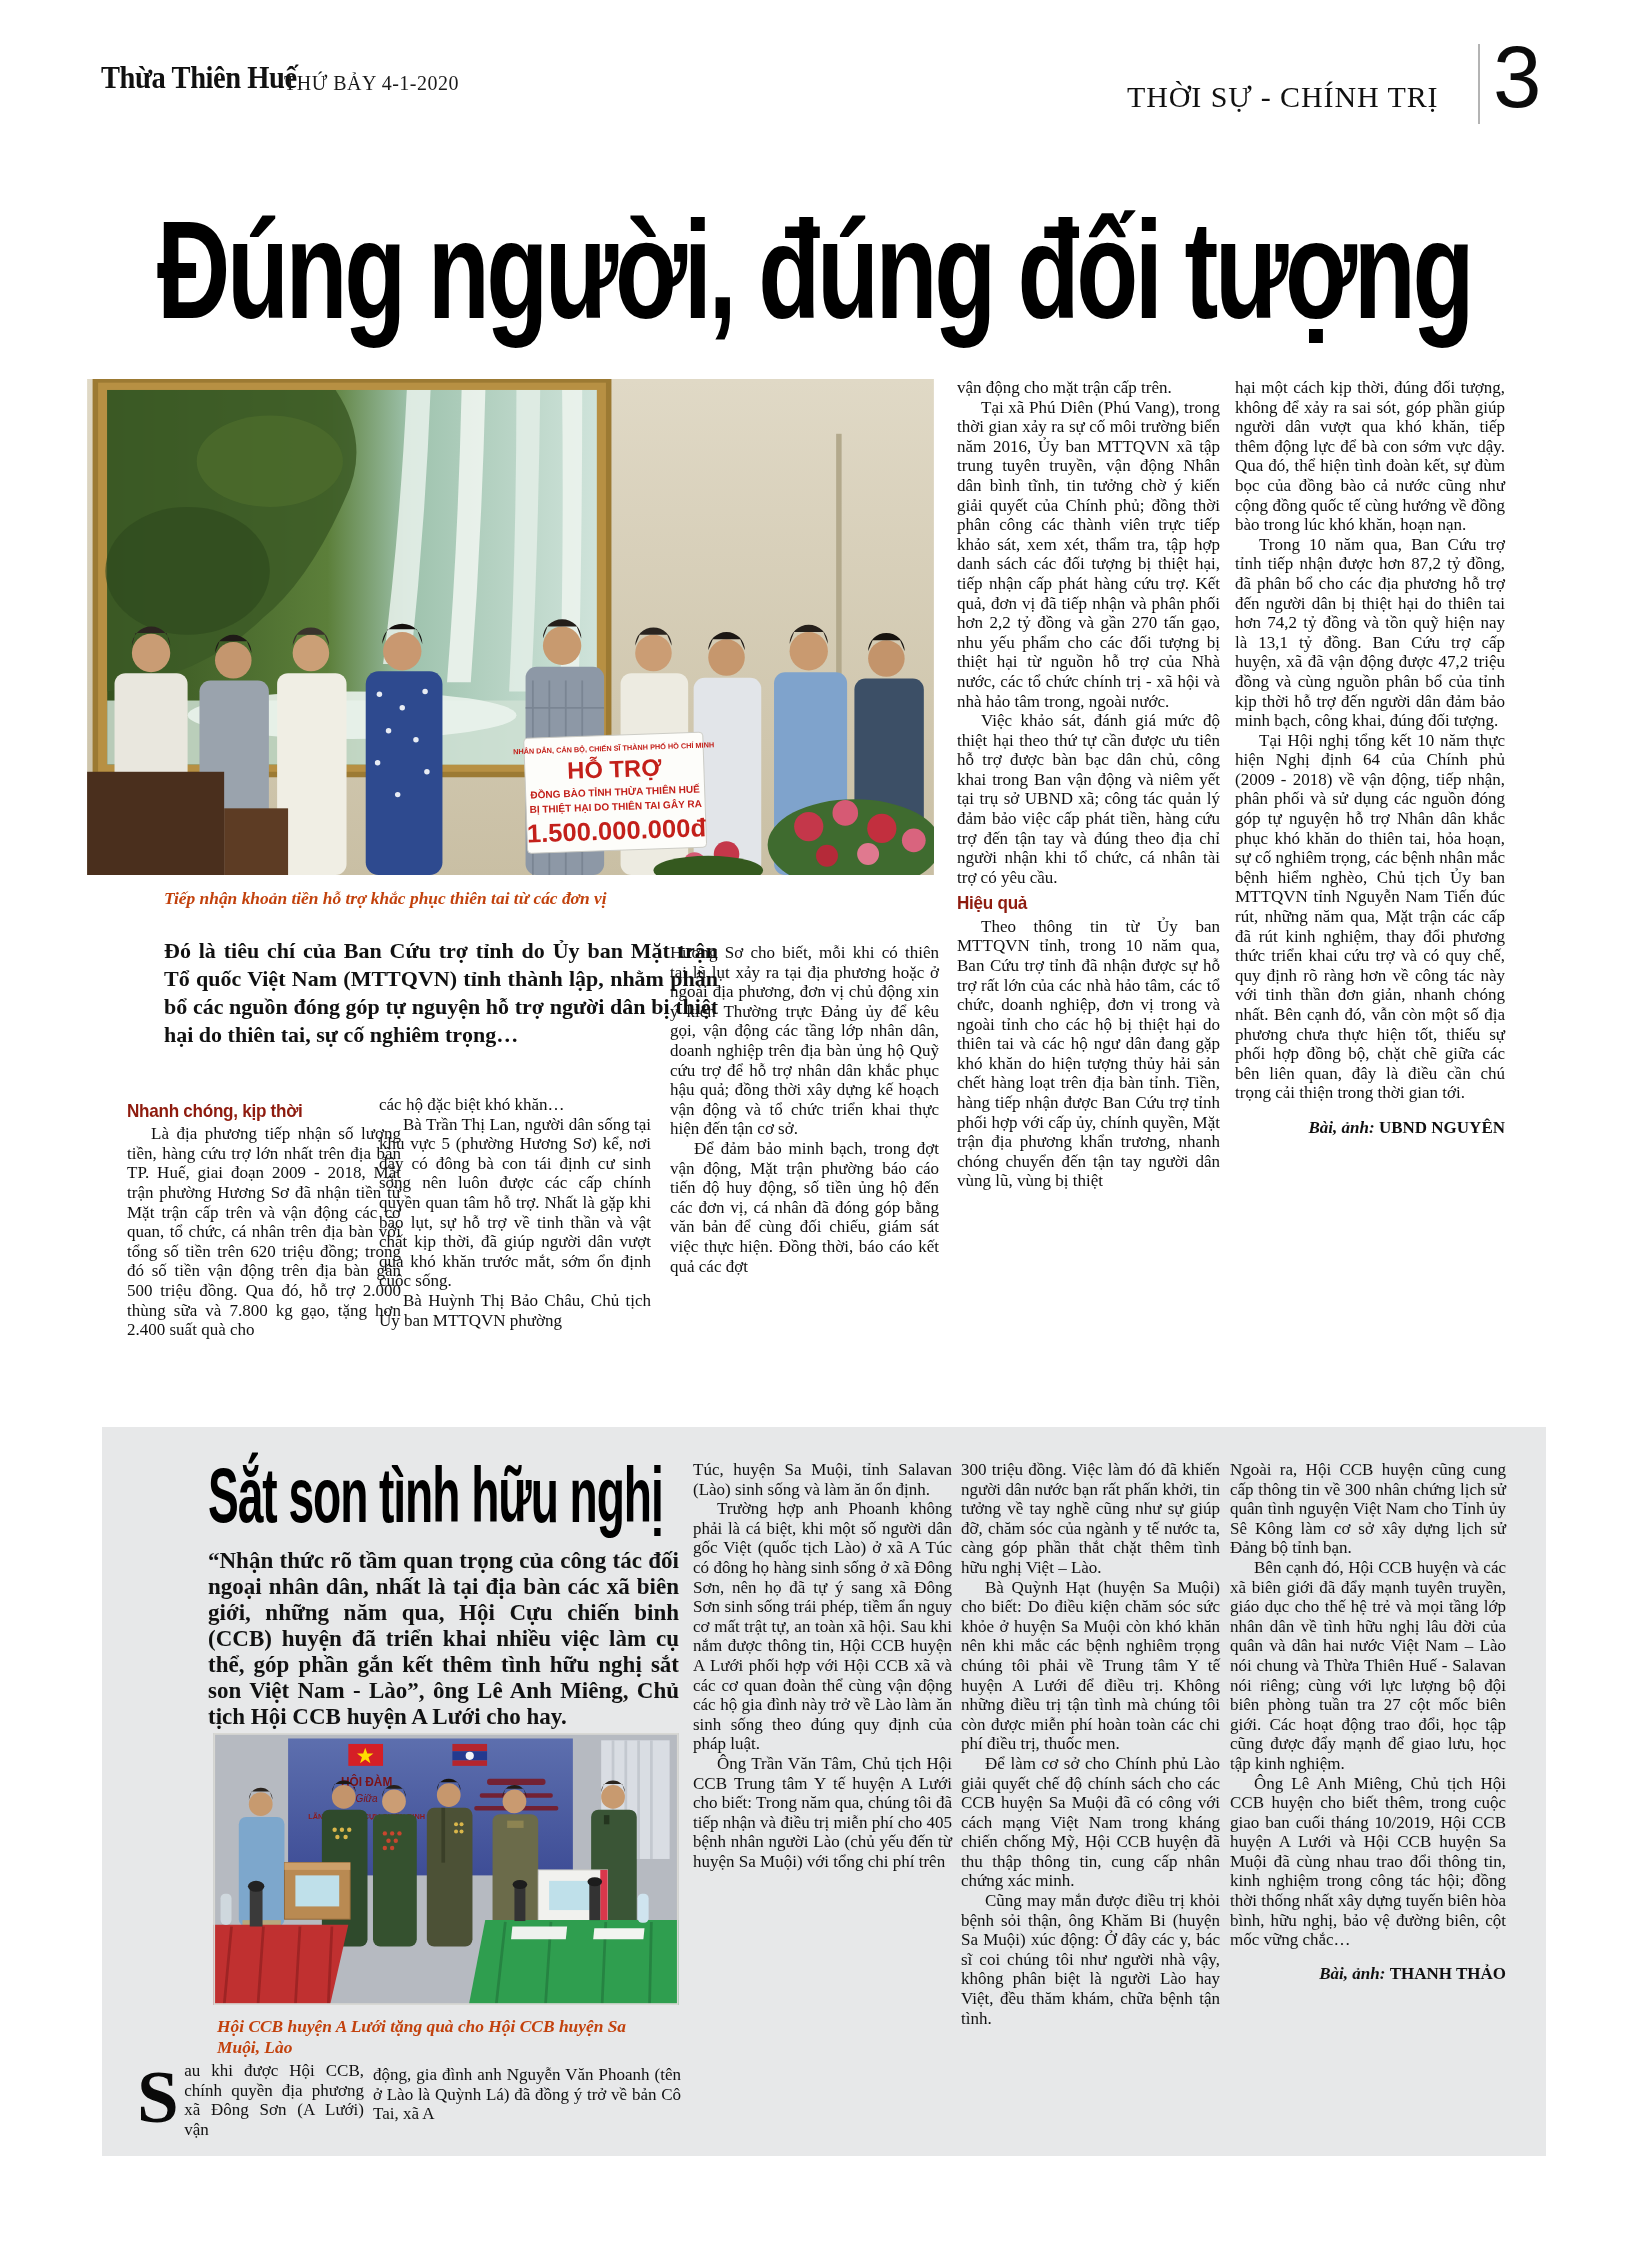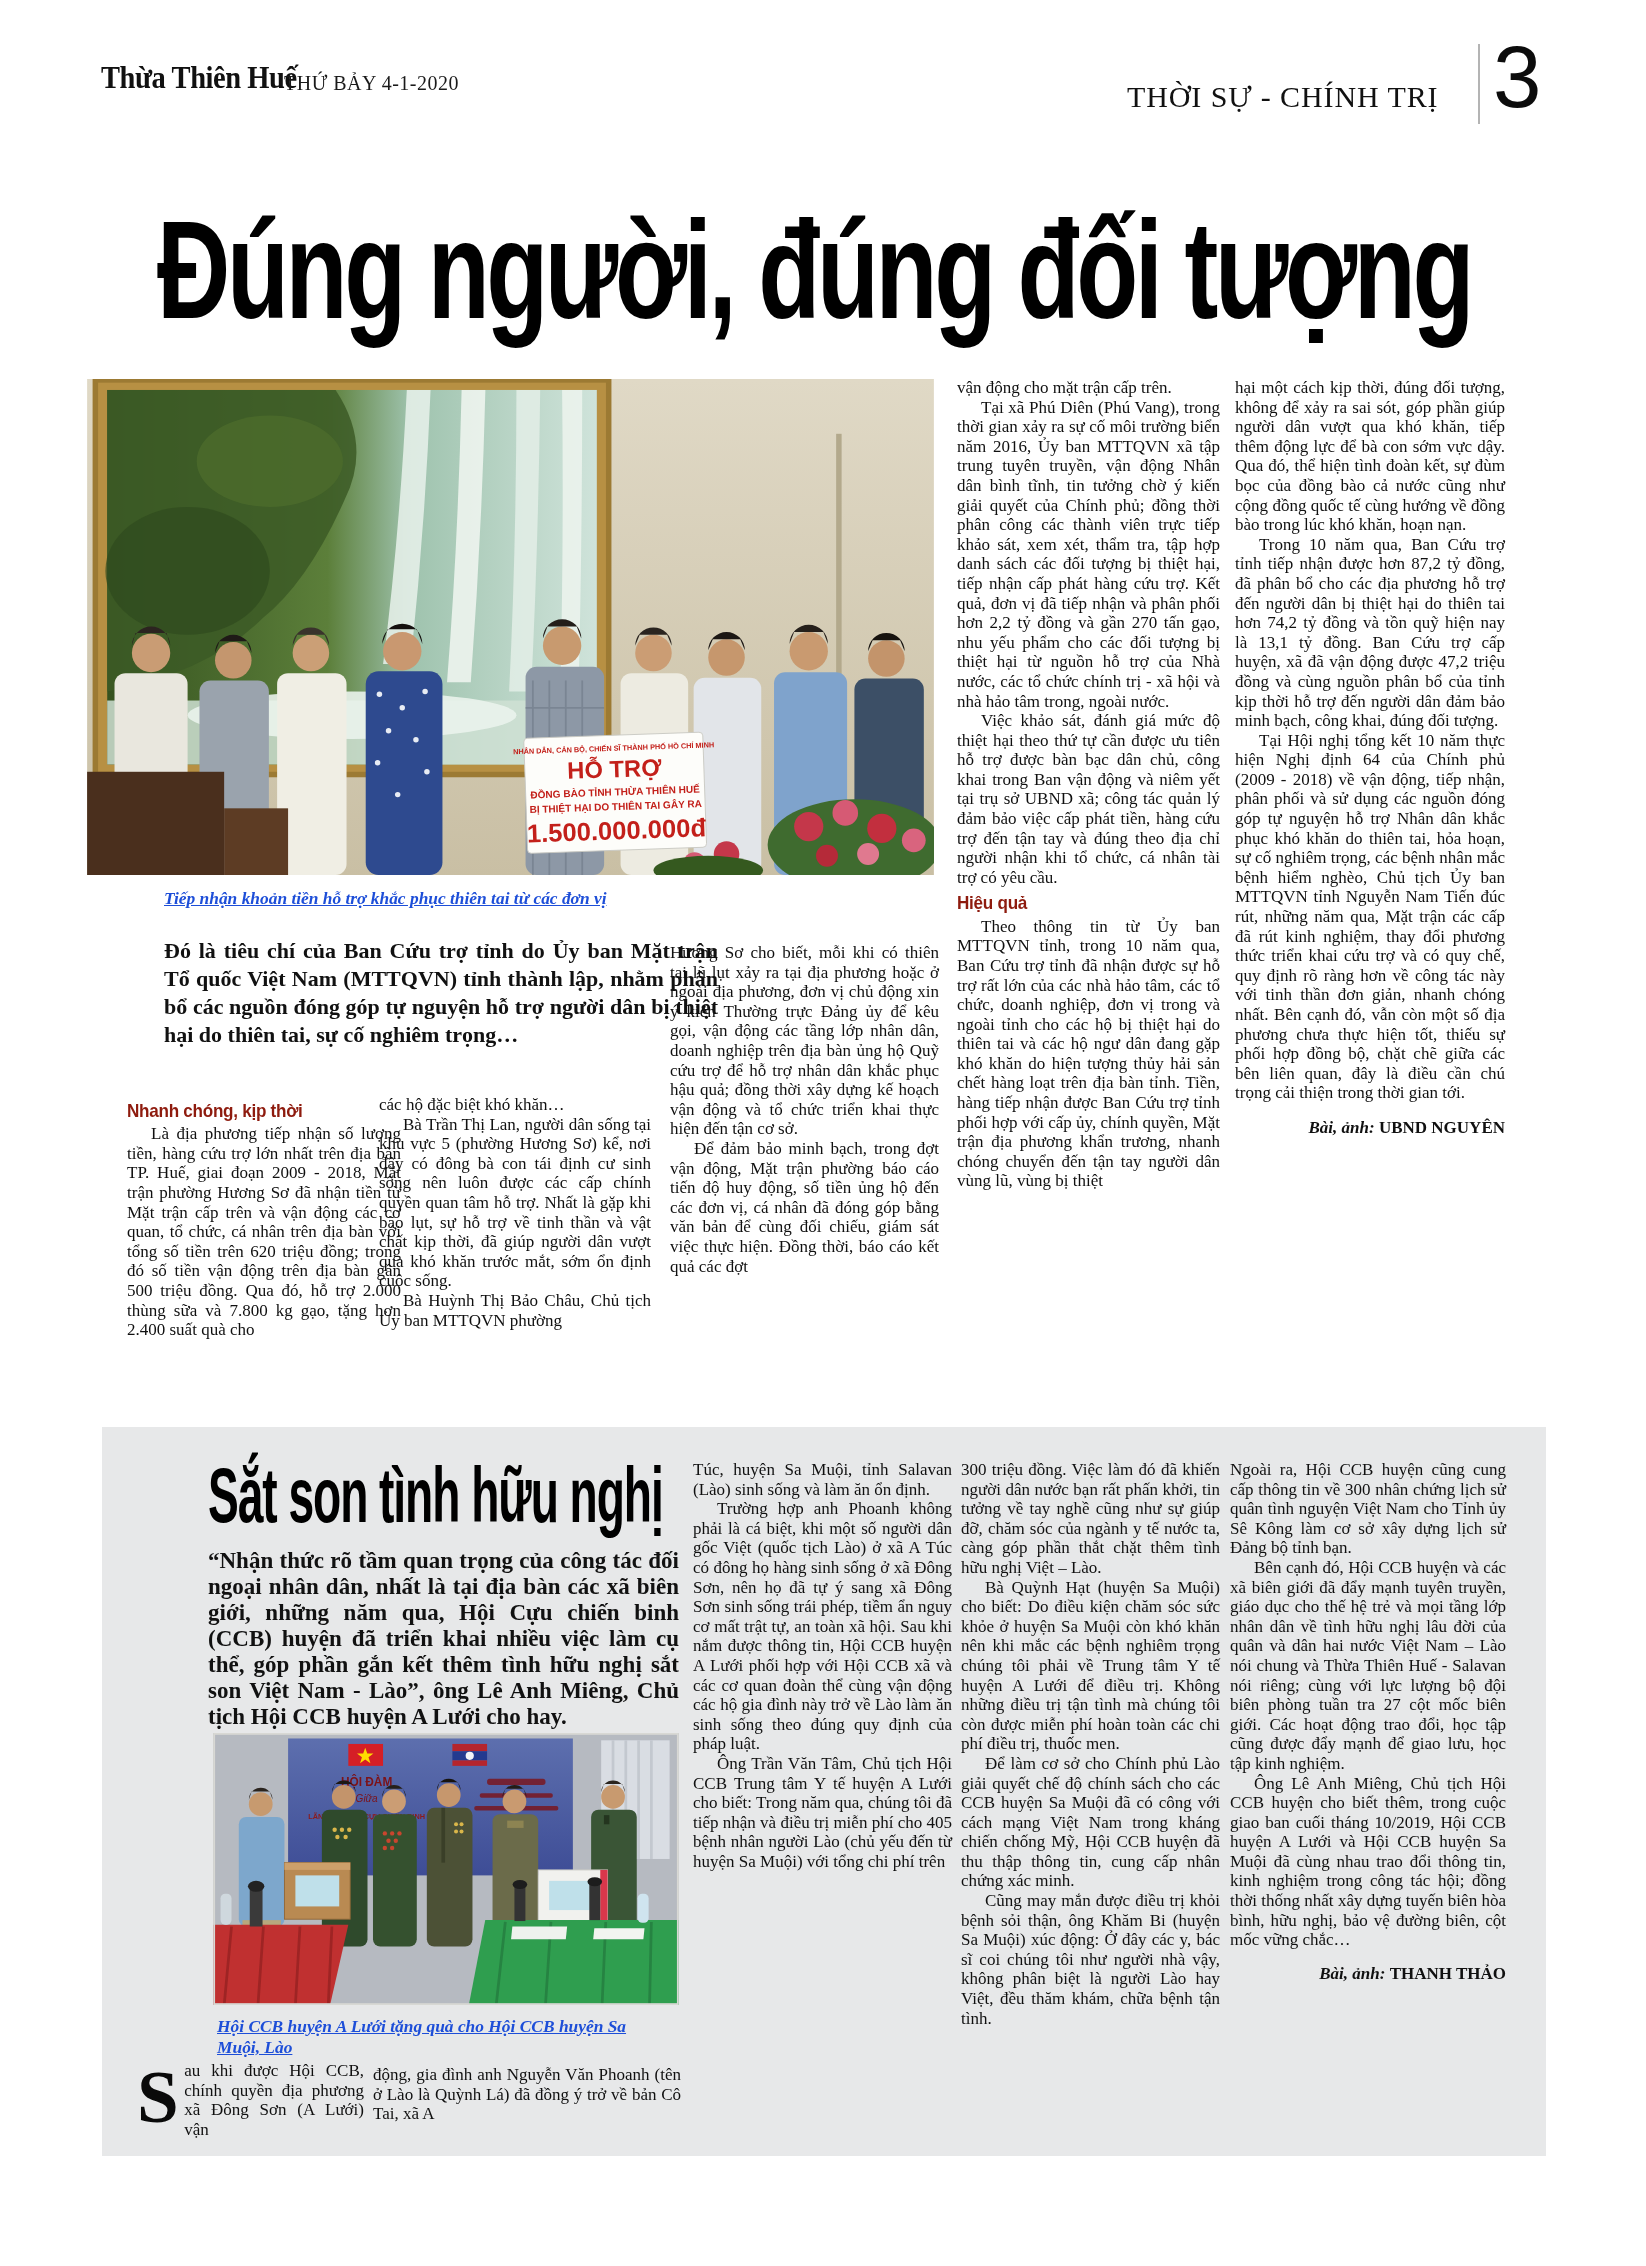--- a/index.html
+++ b/index.html
@@ -29,21 +29,21 @@
   .pg.sub{font-family:"Liberation Sans",sans-serif;font-weight:700;
           font-size:19px;line-height:22px;color:var(--subhead_red,#8e1b0e);
           text-indent:0;margin:4.6px 0 2.7px;transform:scaleX(.9);transform-origin:left;
           letter-spacing:-0.3px;white-space:nowrap;}
   .pg.byl{text-indent:0;text-align:right;margin-top:14.6px;}
   .byl-label{font-style:italic;font-weight:700;}
   .byl-name{font-weight:700;}
 
   .lead1{font:700 22px/28px "Liberation Serif",serif;text-align:justify;}
   .lead2{font:700 23px/26px "Liberation Serif",serif;text-align:justify;}
-  .caption{font:700 17.4px/21px "Liberation Serif",serif;font-style:italic;color:#1d4ed8;text-decoration:underline;}
+  .caption{font:700 17.4px/21px "Liberation Serif",serif;font-style:italic;color:#c2410c;}
 
   .graybox{background:var(--article2_bg,#e7e8e9);}
   .dropcap{float:left;font:700 75px/60px "Liberation Serif",serif;margin:5.5px 5.5px 0 0;color:#0a0a0a;}
 
   .photo{display:block;}
   svg text{font-family:"Liberation Sans",sans-serif;}
 </style>
 </head>
 <body>
 

